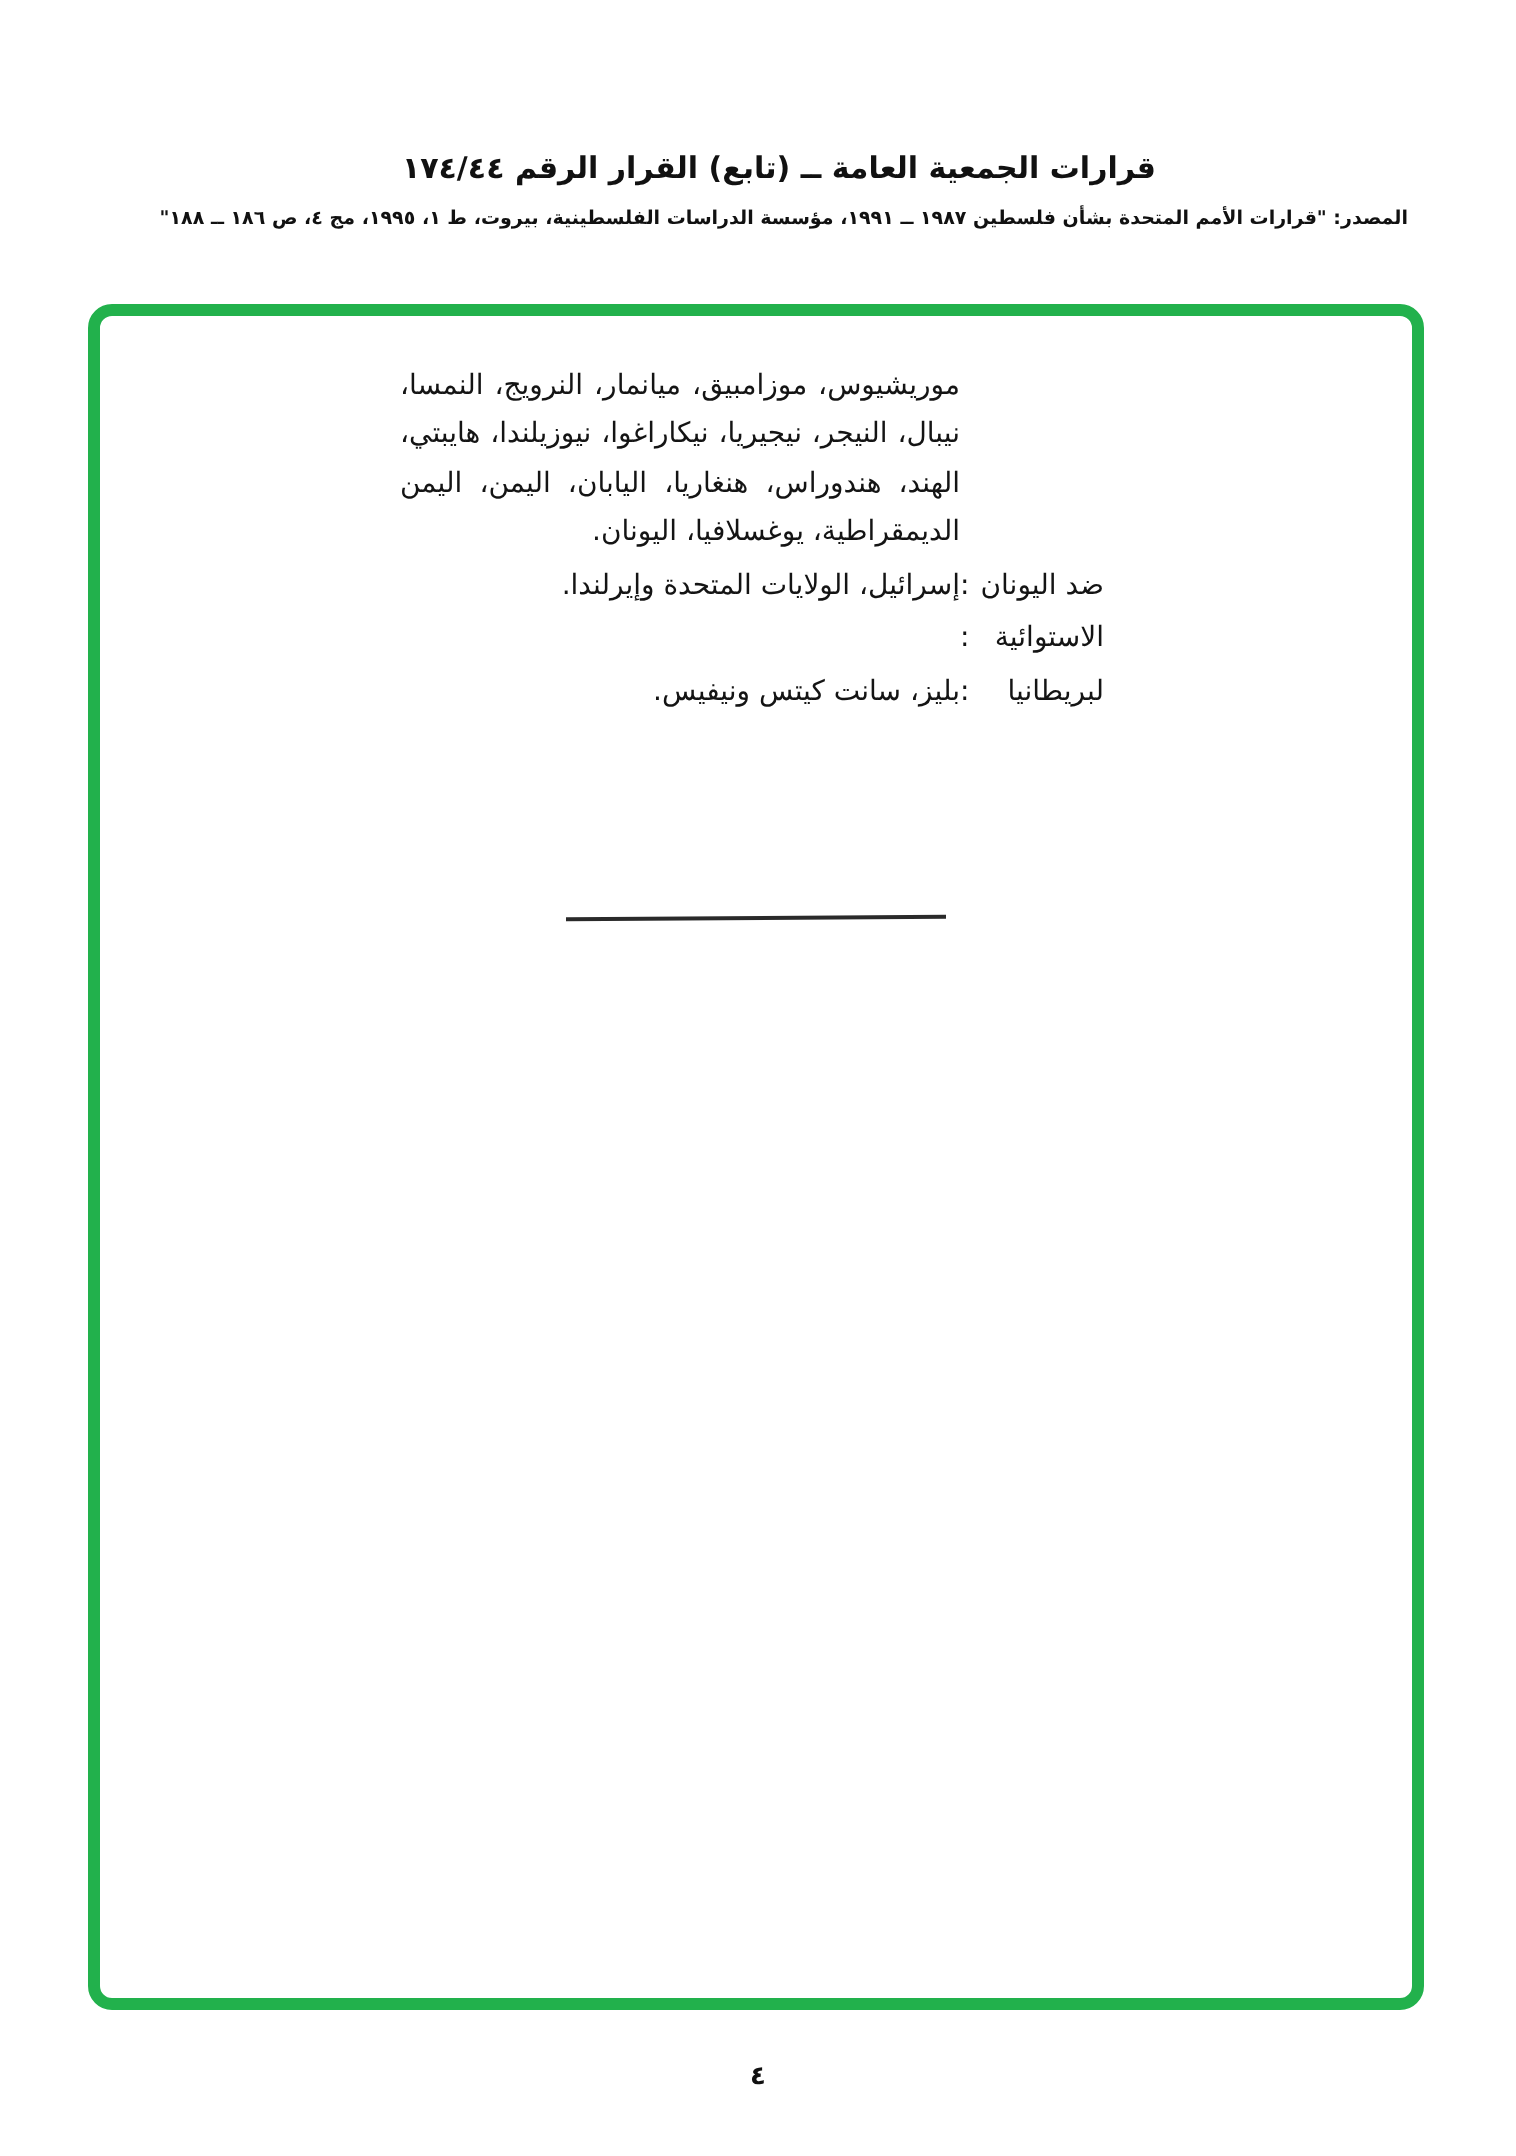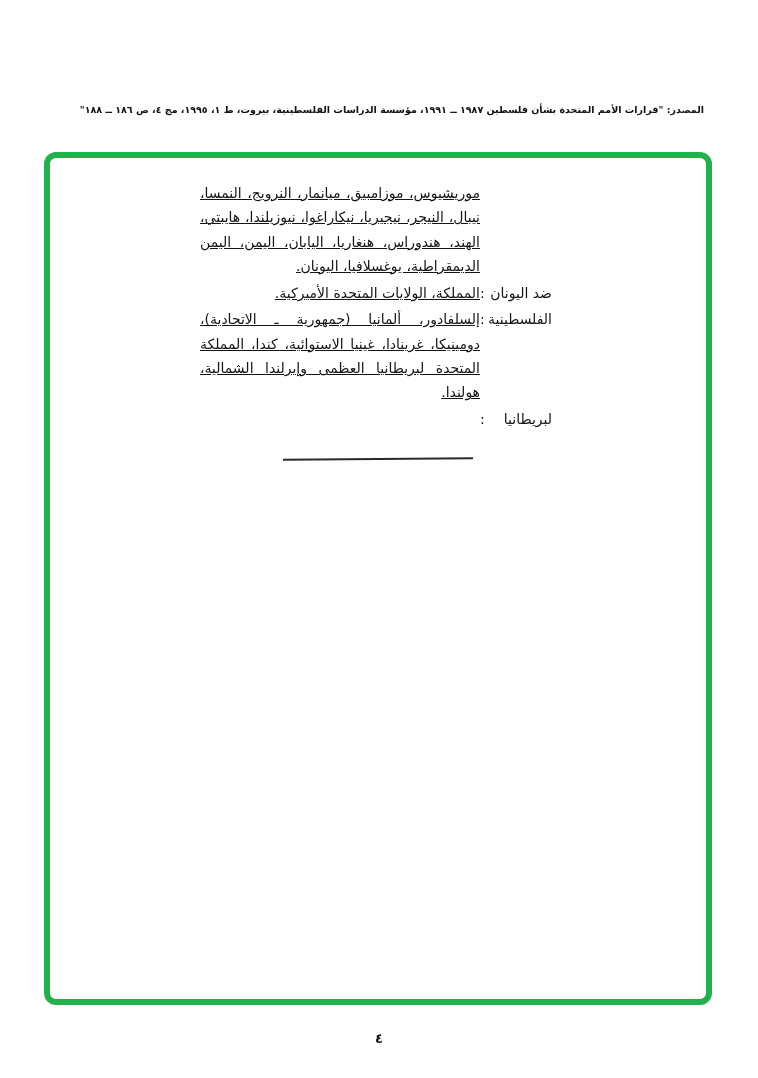--- a/index.html
+++ b/index.html
@@ -63,21 +63,20 @@
   .vote-row.entry { margin-bottom: 2px; }
   .vote-label {
     flex: 0 0 72px;
     white-space: nowrap;
     display: flex;
     justify-content: space-between;
   }
   .vote-text {
     flex: 1 1 auto;
     text-align: justify;
-    text-decoration: underline;
   }
   .section-divider {
     position: absolute;
     left: 283px;
     top: 458px;
     width: 190px;
     height: 0;
     border-top: 2px solid #2a2a2a;
     transform: rotate(-0.4deg);
   }
@@ -90,53 +89,54 @@
     font-size: 13px;
     font-weight: bold;
     color: #111;
   }
 </style>
 </head>
 <body>
 
 <div class="page">
 
+  <div class="doc-title">قرارات الجمعية العامة ــ (تابع) القرار الرقم ١٧٤/٤٤</div>
 
   <div class="source-line">المصدر: "قرارات الأمم المتحدة بشأن فلسطين ١٩٨٧ ــ ١٩٩١، مؤسسة الدراسات الفلسطينية، بيروت، ط ١، ١٩٩٥، مج ٤، ص ١٨٦ ــ ١٨٨"</div>
 
   <div class="highlight-box"></div>
 
   <div class="vote-record">
 
     <div class="vote-row countries">
       <div class="vote-label"></div>
       <div class="vote-text">موريشيوس، موزامبيق، ميانمار، النرويج، النمسا، نيبال، النيجر، نيجيريا، نيكاراغوا، نيوزيلندا، هايبتي، الهند، هندوراس، هنغاريا، اليابان، اليمن، اليمن الديمقراطية، يوغسلافيا، اليونان.</div>
     </div>
 
     <div class="vote-row entry">
       <div class="vote-label">
         <span>ضد اليونان</span>
         <span>:</span>
       </div>
-      <div class="vote-text">المملكة، الولايات المتحدة الأميركية.</div>
+      <div class="vote-text">إسرائيل، الولايات المتحدة وإيرلندا.</div>
     </div>
 
     <div class="vote-row entry">
       <div class="vote-label">
-        <span>الفلسطينية</span>
+        <span>الاستوائية</span>
         <span>:</span>
       </div>
-      <div class="vote-text">إلسلفادور، ألمانيا (جمهورية ـ الاتحادية)، دومينيكا، غرينادا، غينيا الاستوائية، كندا، المملكة المتحدة لبريطانيا العظمى وإيرلندا الشمالية، هولندا.</div>
     </div>
 
     <div class="vote-row entry">
       <div class="vote-label">
         <span>لبريطانيا</span>
         <span>:</span>
       </div>
+      <div class="vote-text">بليز، سانت كيتس ونيفيس.</div>
     </div>
 
   </div>
 
   <div class="section-divider"></div>
 
   <div class="page-number">٤</div>
 
 </div>
 

